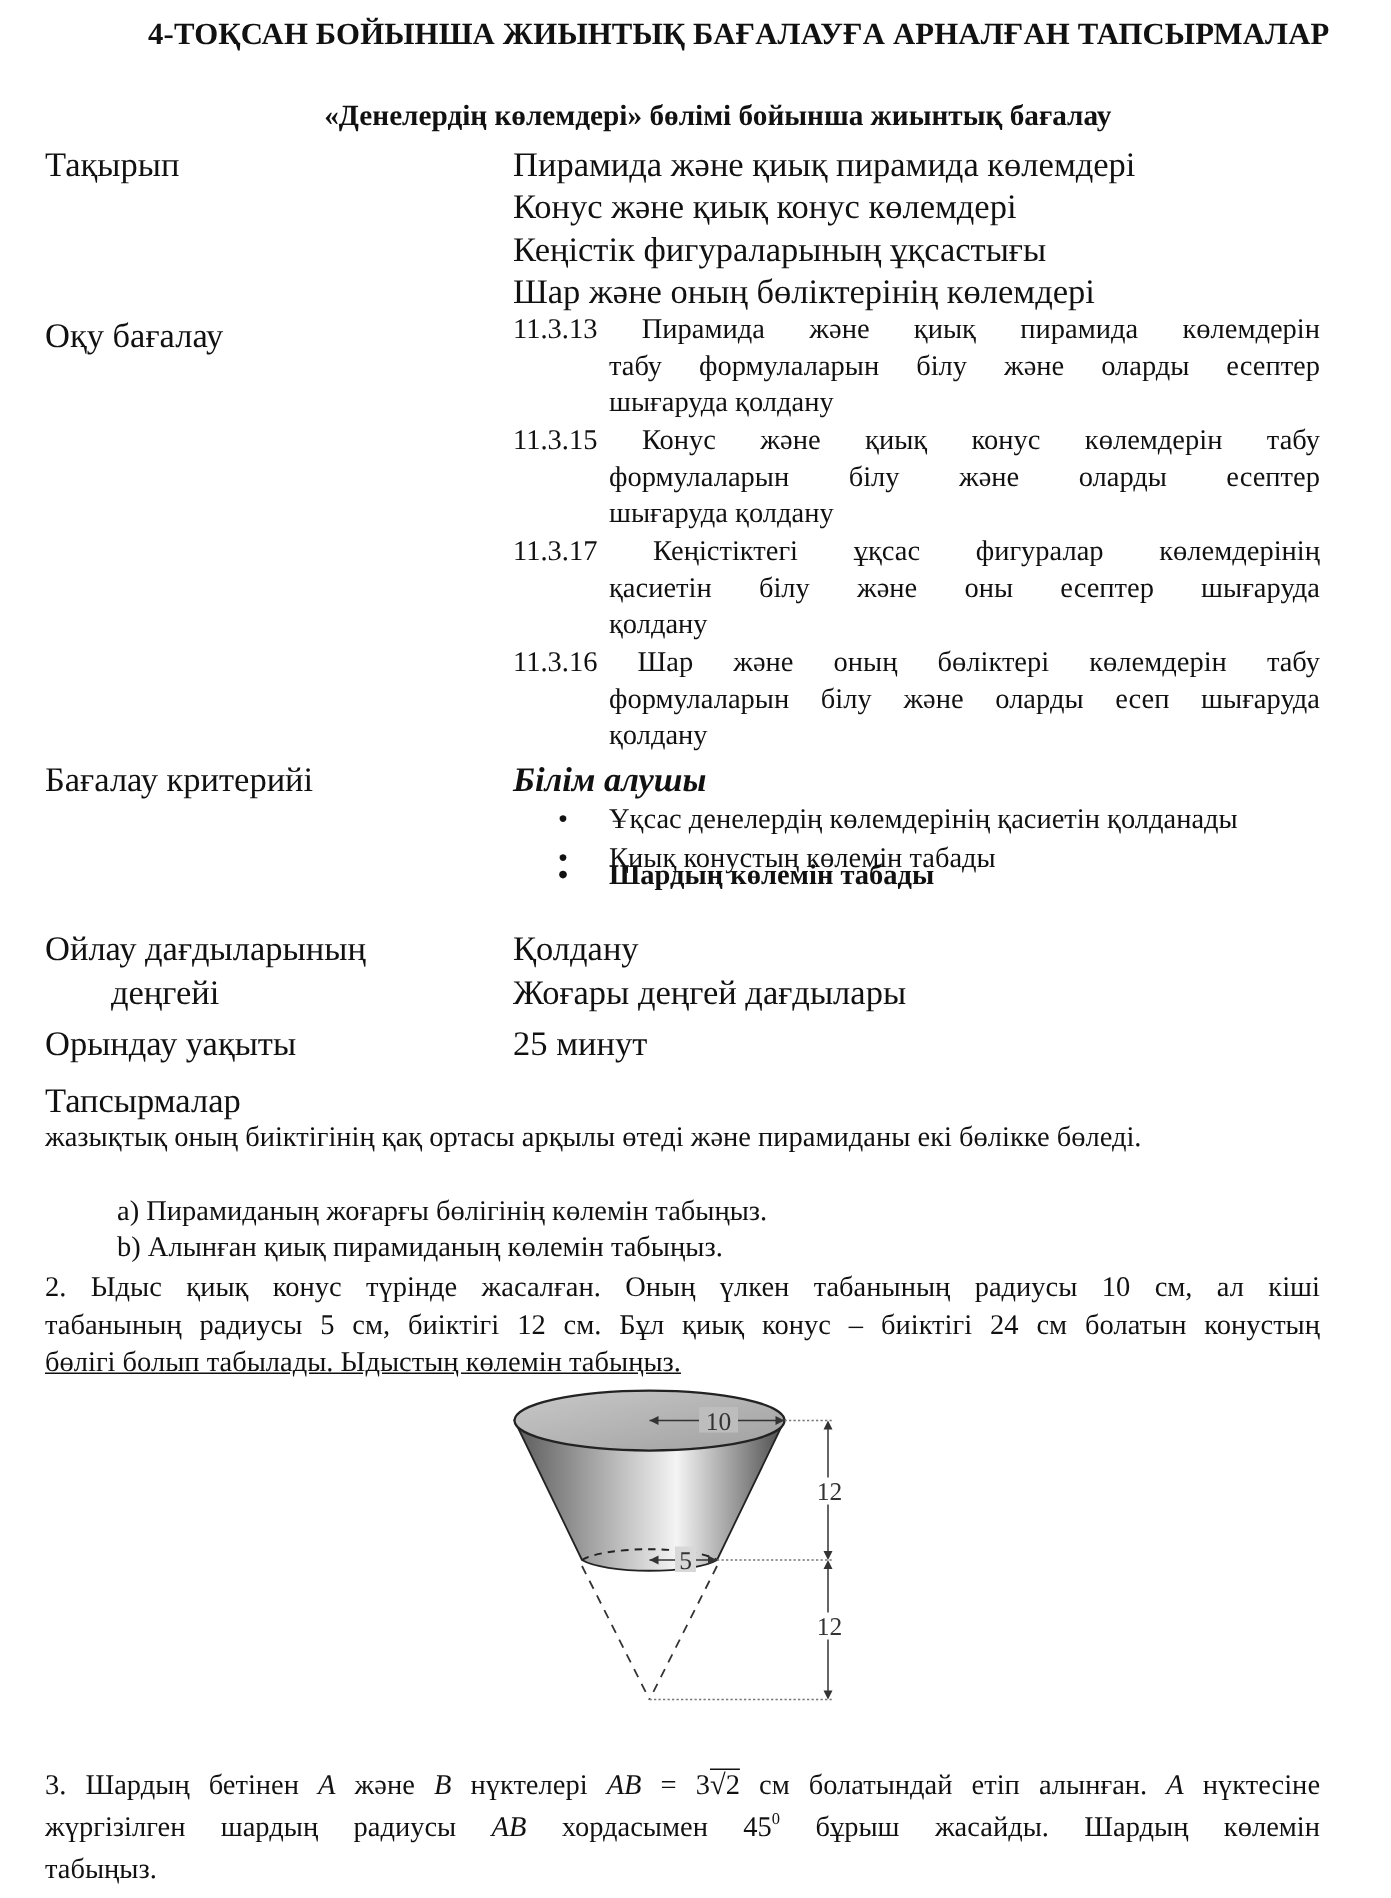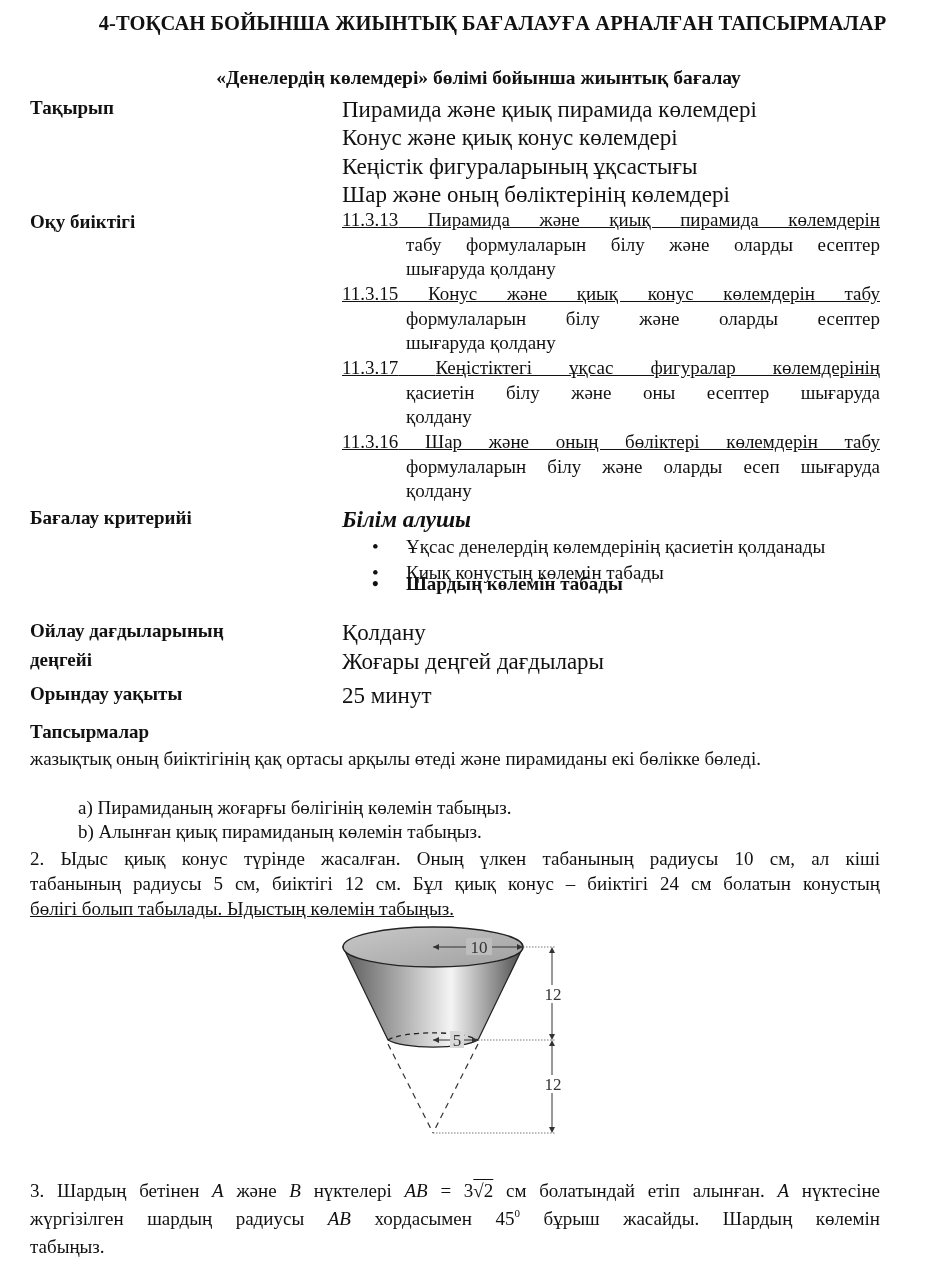--- a/index.html
+++ b/index.html
@@ -10,24 +10,24 @@
   }
   .title {
     position: absolute; top: 12px; left: 0; width: 927px; text-align: center;
     font-weight: bold; font-size: 20.5px; letter-spacing: 0.1px; padding-left: 29px;
   }
   .subtitle {
     position: absolute; top: 67px; left: 0; width: 927px; text-align: center;
     font-weight: bold; font-size: 19.5px;
     padding-left: 30px; box-sizing: border-box;
   }
-  .label { position: absolute; left: 30px; font-weight: bold; font-size: 19px; }
+  .label { position: absolute; left: 30px; font-weight: normal; font-size: 23px; }
   .val { position: absolute; left: 342px; font-size: 23px; }
   .goal { position: absolute; left: 342px; width: 538px; font-size: 19px; line-height: 24.5px; }
-  .goal .first { display: block; text-align: justify; text-align-last: justify; text-decoration: underline; }
+  .goal .first { display: block; text-align: justify; text-align-last: justify; }
   .goal .cont { display: block; padding-left: 64px; text-align: justify; }
   .goal .cont.j { text-align-last: justify; }
   .bullet { position: absolute; left: 372px; font-size: 19px; }
   .bullet .dot { display: inline-block; width: 34px; }
   .para { position: absolute; left: 30px; width: 850px; font-size: 19px; line-height: 25px; }
   .para .j { display: block; text-align: justify; text-align-last: justify; }
   .sub { position: absolute; left: 78px; font-size: 19px; }
   sup { font-size: 11px; vertical-align: 8px; line-height: 0; }
   i { font-style: italic; }
   .figure { position: absolute; left: 330px; top: 920px; width: 260px; height: 220px; }
@@ -37,21 +37,21 @@
 
 <div class="title">4-ТОҚСАН БОЙЫНША ЖИЫНТЫҚ БАҒАЛАУҒА АРНАЛҒАН ТАПСЫРМАЛАР</div>
 <div class="subtitle">«Денелердің көлемдері» бөлімі бойынша жиынтық бағалау</div>
 
 <div class="label" style="top:97px;">Тақырып</div>
 <div class="val" style="top:97px;">Пирамида және қиық пирамида көлемдері</div>
 <div class="val" style="top:125px;">Конус және қиық конус көлемдері</div>
 <div class="val" style="top:154px;">Кеңістік фигураларының ұқсастығы</div>
 <div class="val" style="top:182px;">Шар және оның бөліктерінің көлемдері</div>
 
-<div class="label" style="top:211px;">Оқу биіктігі</div>
+<div class="label" style="top:211px;">Оқу бағалау</div>
 <div class="goal" style="top:208px;">
   <span class="first"><span>11.3.13</span> <span>Пирамида және қиық пирамида көлемдерін</span></span>
   <span class="cont j">табу формулаларын білу және оларды есептер</span>
   <span class="cont">шығаруда қолдану</span>
 </div>
 <div class="goal" style="top:282px;">
   <span class="first"><span>11.3.15</span> <span>Конус және қиық конус көлемдерін табу</span></span>
   <span class="cont j">формулаларын білу және оларды есептер</span>
   <span class="cont">шығаруда қолдану</span>
 </div>
@@ -66,21 +66,21 @@
   <span class="cont">қолдану</span>
 </div>
 
 <div class="label" style="top:507px;">Бағалау критерийі</div>
 <div class="val" style="top:507px; font-weight:bold; font-style:italic;">Білім алушы</div>
 <div class="bullet" style="top:536px;"><span class="dot">•</span><span>Ұқсас денелердің көлемдерінің қасиетін қолданады</span></div>
 <div class="bullet" style="top:562px;"><span class="dot">•</span><span>Қиық конустың көлемін табады</span></div>
 <div class="bullet" style="top:573px;font-weight:bold;"><span class="dot">•</span><span>Шардың көлемін табады</span></div>
 
 <div class="label" style="top:620px;">Ойлау дағдыларының</div>
-<div class="label" style="top:649px;">деңгейі</div>
+<div class="label" style="top:649px;margin-left:44px;">деңгейі</div>
 <div class="val" style="top:620px;">Қолдану</div>
 <div class="val" style="top:649px;">Жоғары деңгей дағдылары</div>
 
 <div class="label" style="top:683px;">Орындау уақыты</div>
 <div class="val" style="top:683px;">25 минут</div>
 
 <div class="label" style="top:721px;text-align:right;">Тапсырмалар</div>
 
 <div class="para" style="top:746px;">
   <span style="display:block;">жазықтық оның биіктігінің қақ ортасы арқылы өтеді және пирамиданы екі бөлікке бөледі.</span>

